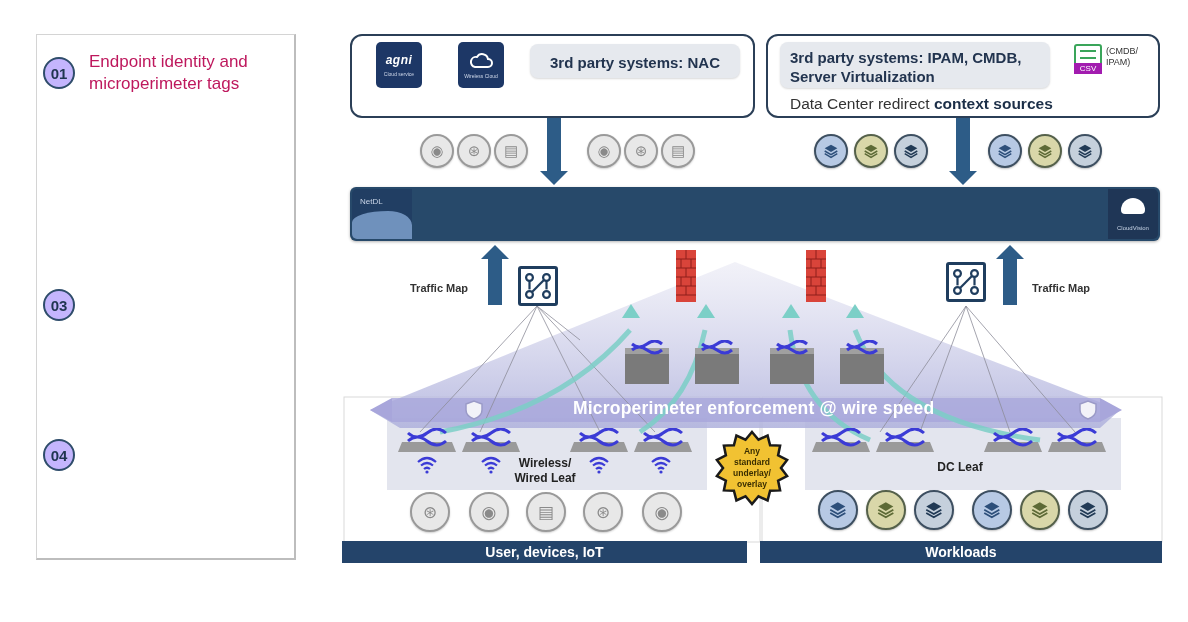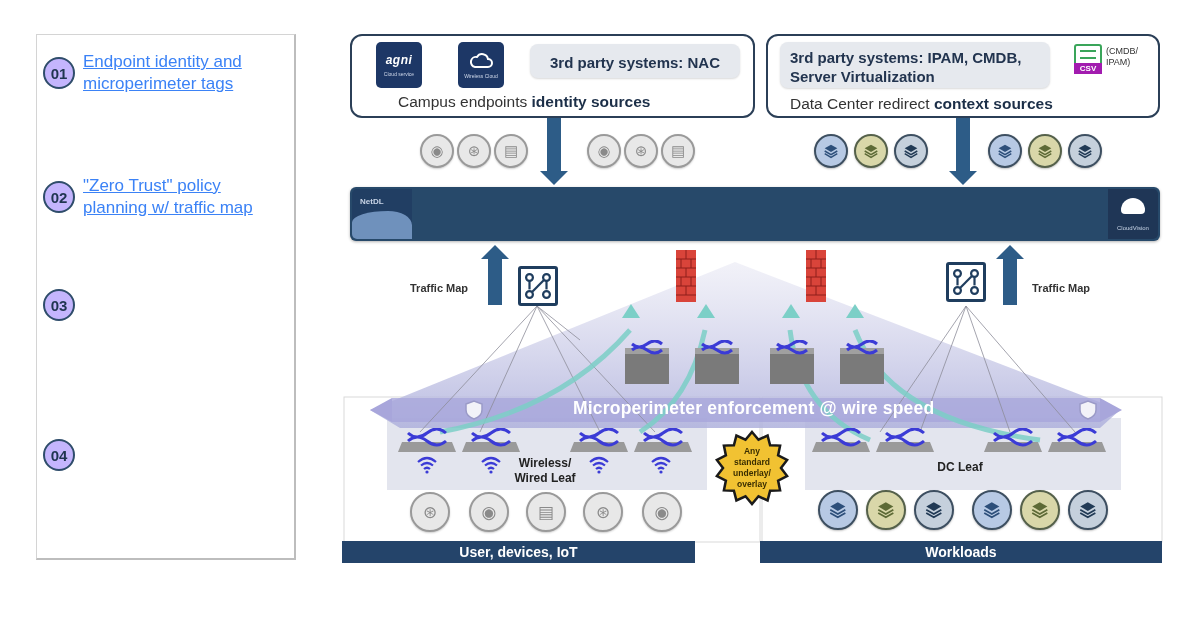--- a/index.html
+++ b/index.html
@@ -11,21 +11,21 @@
     position: absolute; left: 36px; top: 34px; width: 260px; height: 526px;
     border: 1px solid #d4d4d4; border-right: 2px solid #bdbdbd; border-bottom: 2px solid #bdbdbd;
     background: #fff;
   }
   .step { position: absolute; left: 6px; display: flex; align-items: center; }
   .step-num {
     width: 32px; height: 32px; border-radius: 50%; border: 2.5px solid #2f4d6b;
     color: #1f3550; font-weight: bold; font-size: 15px; display: flex; align-items: center;
     justify-content: center; flex: 0 0 32px; background: #c4b5fd;
   }
-  .step-text { margin-left: 8px; font-size: 17px; line-height: 22px; color: #3b82f6; white-space: pre-line; text-decoration: underline; }
+  .step-text { margin-left: 14px; font-size: 17px; line-height: 22px; color: #be185d; white-space: pre-line; }
 
   
   .src-box {
     position: absolute; border: 2.5px solid #2b3f57; border-radius: 12px; background: #fff;
   }
   .tile {
     position: absolute; width: 46px; height: 46px; background: #1d3766; border-radius: 5px;
     color: #fff; display: flex; flex-direction: column; align-items: center; justify-content: center;
   }
   .tile .tile-label { font-size: 12px; font-weight: bold; letter-spacing: 0.5px; font-style: italic; }
@@ -33,21 +33,21 @@
   .pill {
     position: absolute; background: #e6e9ee; border-radius: 8px; color: #22344f;
     font-weight: bold; font-size: 15px; line-height: 19px; padding: 6px 10px;
     box-shadow: 0 1px 2px rgba(0,0,0,0.15);
   }
   .src-caption { position: absolute; font-size: 15.5px; color: #333; white-space: nowrap; }
   .src-caption b { color: #1c2f48; }
 
   .csv { position: absolute; width: 28px; height: 30px; border: 2px solid #3aa55a; border-radius: 3px; background: #fff; }
   .csv .csv-lines { position: absolute; left: 4px; right: 4px; top: 4px; height: 9px; border-top: 2px solid #3aa55a; border-bottom: 2px solid #3aa55a; }
-  .csv .csv-tag { position: absolute; left: -2px; right: -2px; bottom: -2px; height: 11px; background: #a21caf; color: #fff; font-size: 8px; font-weight: bold; text-align: center; line-height: 11px; }
+  .csv .csv-tag { position: absolute; left: -2px; right: -2px; bottom: -2px; height: 11px; background: #a21caf; color: #fff; font-size: 8px; font-weight: normal; text-align: center; line-height: 11px; }
   .csv-note { position: absolute; font-size: 9px; line-height: 11px; color: #333; white-space: pre-line; }
 
   
   .dev {
     position: absolute; width: 34px; height: 34px; border-radius: 50%; background: #e8e8e8;
     border: 2px solid #9a9a9a; box-shadow: 0 1px 2px rgba(0,0,0,0.2);
     display: flex; align-items: center; justify-content: center; color: #8a8a8a; font-size: 15px;
   }
   .dev.big { width: 40px; height: 40px; font-size: 17px; }
   .stack {
@@ -60,21 +60,21 @@
   .stack.olive { background: #d9d7a9; border-color: #55614a; }
   .stack.navy { background: #c5d0dc; }
   .stack svg { width: 60%; height: 60%; }
 
   
   .lake {
     position: absolute; left: 350px; top: 187px; width: 810px; height: 54px;
     background: #27496a; border-radius: 6px; box-shadow: 0 1px 3px rgba(0,0,0,0.3);
   }
   .lake-title { position: absolute; left: 0; right: 0; top: 12px; text-align: center; color: #fff; font-size: 26px; }
-  .netdl { position: absolute; left: 2px; top: 2px; width: 60px; height: 50px; background: #213e63; border-radius: 5px 0 0 5px; overflow: hidden; font-weight: bold; }
+  .netdl { position: absolute; left: 2px; top: 2px; width: 60px; height: 50px; background: #213e63; border-radius: 5px 0 0 5px; overflow: hidden; }
   .netdl span { position: absolute; left: 8px; top: 8px; color: #c8d4e6; font-size: 8px; }
   .netdl .wave { position: absolute; left: 0; right: 0; bottom: 0; height: 28px; background: #6f91bc; border-radius: 60% 40% 0 0 / 40% 50% 0 0; }
   .cvision { position: absolute; right: 2px; top: 2px; width: 50px; height: 50px; background: #1f3656; border-radius: 0 5px 5px 0; }
   .cvision .cloud { position: absolute; left: 13px; top: 9px; width: 24px; height: 16px; background: #fff; border-radius: 12px 12px 4px 4px; }
   .cvision span { position: absolute; left: 0; right: 0; bottom: 8px; text-align: center; color: #c8d4e6; font-size: 6px; }
 
   
   .arrow-down, .arrow-up { position: absolute; width: 14px; }
   .arrow-down .shaft, .arrow-up .shaft { position: absolute; left: 0; width: 14px; background: #2d5c87; }
   .arrow-down .head { position: absolute; left: -7px; bottom: 0; width: 0; height: 0; border-left: 14px solid transparent; border-right: 14px solid transparent; border-top: 14px solid #2d5c87; }
@@ -96,48 +96,40 @@
 </style>
 </head>
 <body>
 
 <div class="steps">
   <div class="step" style="top:16px;">
     <div class="step-num">01</div>
     <div class="step-text">Endpoint identity and
 microperimeter tags</div>
   </div>
-  <div class="step" style="top:140px;">
-    <div class="step-num">02</div>
-    <div class="step-text">"Zero Trust" policy
-planning w/ traffic map</div>
-  </div>
   <div class="step" style="top:254px;">
     <div class="step-num">03</div>
   </div>
   <div class="step" style="top:404px;">
     <div class="step-num">04</div>
   </div>
 </div>
 
 <div class="src-box" style="left:350px; top:34px; width:405px; height:84px;">
   <div class="tile" style="left:24px; top:6px;">
     <span class="tile-label">agni</span>
     <span class="tile-sub">Cloud service</span>
   </div>
   <div class="tile" style="left:106px; top:6px;">
     <svg width="24" height="18" viewBox="0 0 24 18">
         <path d="M6 16h13a4 4 0 0 0 0-8 6 6 0 0 0-11-2 5 5 0 0 0-2 10z" fill="none" stroke="#fff" stroke-width="2"></path>
       </svg>
     <span class="tile-sub">Wireless Cloud</span>
   </div>
   <div class="pill" style="left:178px; top:8px; width:210px; height:34px; text-align:center; line-height:26px;">3rd party systems: NAC</div>
-  <div class="src-caption" style="left:46px; top:57px;">
-    <span>Campus endpoints </span><b>identity sources</b>
-  </div>
 </div>
 
 <div class="dev" style="left:420px; top:134px;">◉</div>
 <div class="dev" style="left:457px; top:134px;">⊛</div>
 <div class="dev" style="left:494px; top:134px;">▤</div>
 <div class="dev" style="left:587px; top:134px;">◉</div>
 <div class="dev" style="left:624px; top:134px;">⊛</div>
 <div class="dev" style="left:661px; top:134px;">▤</div>
 
 <div class="arrow-down" style="left:547px; top:118px; height:67px;">
@@ -460,14 +452,14 @@
       <path d="M3 10l7 4 7-4M3 13l7 4 7-4" fill="none" stroke="#5d6a36" stroke-width="1.6"></path>
     </svg>
   </div>
 <div class="stack big navy" style="left:1068px; top:490px;">
     <svg viewBox="0 0 20 20">
       <path d="M10 3l7 4-7 4-7-4z" fill="#213a55"></path>
       <path d="M3 10l7 4 7-4M3 13l7 4 7-4" fill="none" stroke="#213a55" stroke-width="1.6"></path>
     </svg>
   </div>
 
-<div class="footer-bar" style="left:342px; top:541px; width:353px;">User, devices, IoT</div>
+<div class="footer-bar" style="left:342px; top:541px; width:405px;">User, devices, IoT</div>
 <div class="footer-bar" style="left:760px; top:541px; width:402px;">Workloads</div>
 
 </body></html>

